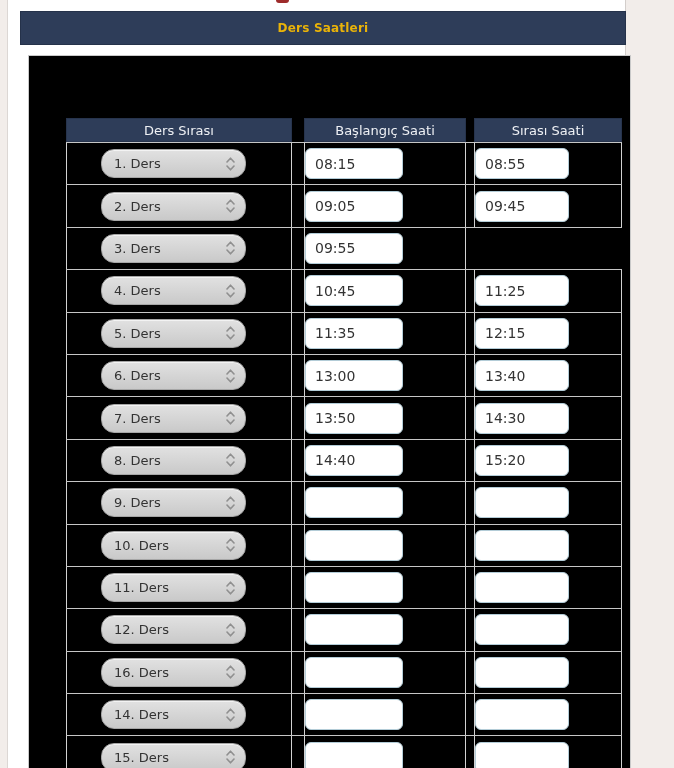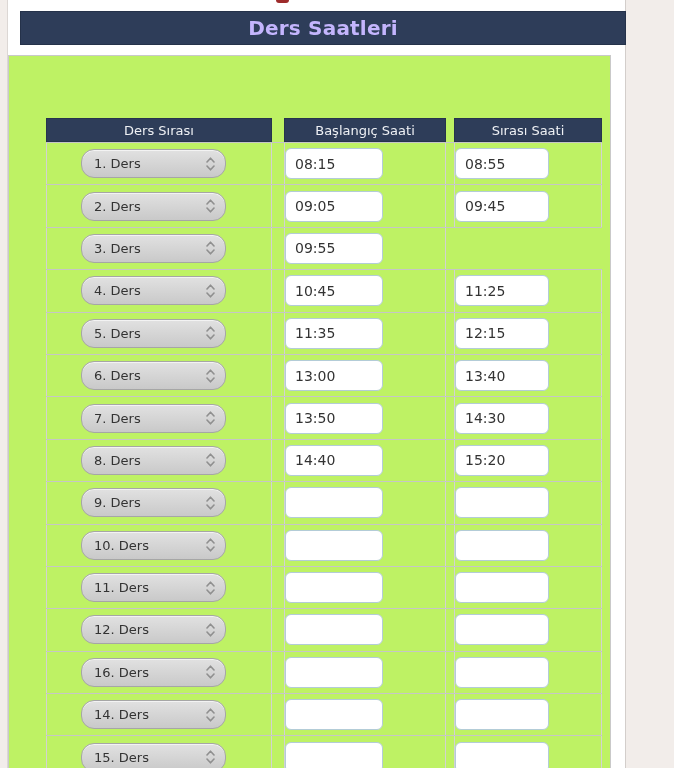--- a/index.html
+++ b/index.html
@@ -19,25 +19,25 @@
   .red-fragment {
     position: absolute; left: 268px; top: 0; width: 13px; height: 3px;
     background: #9e2b2b; border-radius: 0 0 3px 3px;
   }
   .title-bar {
     position: absolute; left: 12px; top: 11px; width: 606px; height: 34px;
     background: #2e3d59; border: 1px solid #25324a;
     display: flex; align-items: center; justify-content: center;
   }
   .title-bar span {
-    color: #c4b5fd; font-size: 20px; font-weight: bold; letter-spacing: 0.2px;
+    color: #eab308; font-size: 12px; font-weight: bold; letter-spacing: 0.2px;
   }
   .panel {
-    position: absolute; left: 0; top: 55px; width: 603px; height: 713px;
-    background: #bef264; border: 1px solid #c9c9c9; border-bottom: none;
+    position: absolute; left: 20px; top: 55px; width: 603px; height: 713px;
+    background: #000000; border: 1px solid #c9c9c9; border-bottom: none;
   }
   .sched-table {
     position: absolute; left: 37px; top: 62px; width: 556px;
   }
   .grid-row {
     display: grid;
     grid-template-columns: 226px 12px 162px 8px 148px;
   }
   .thead { height: 24px; }
   .th {

